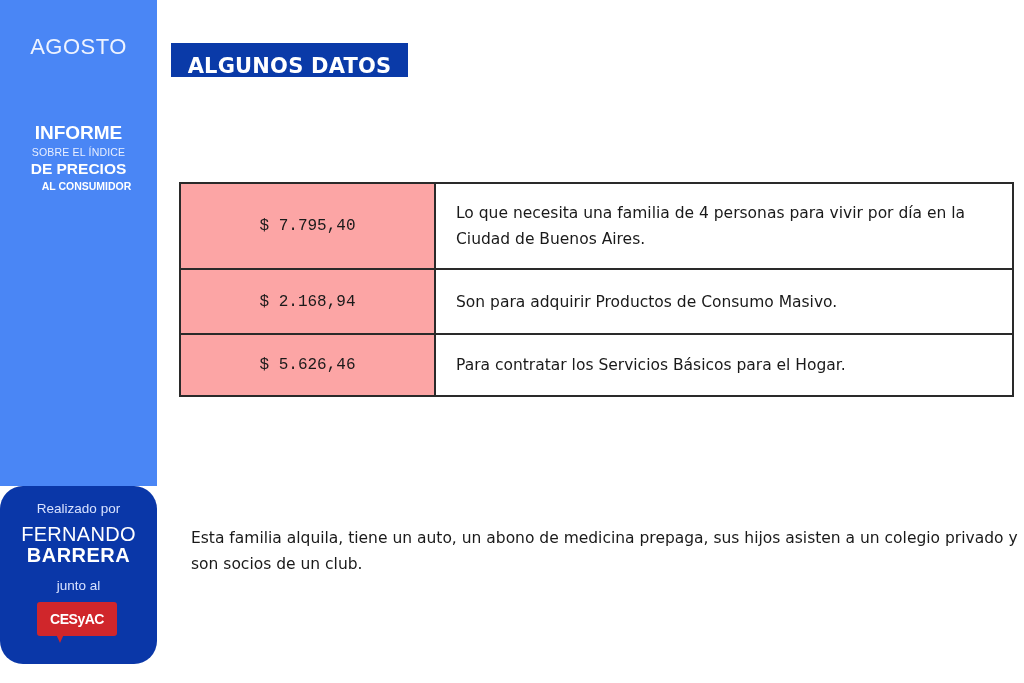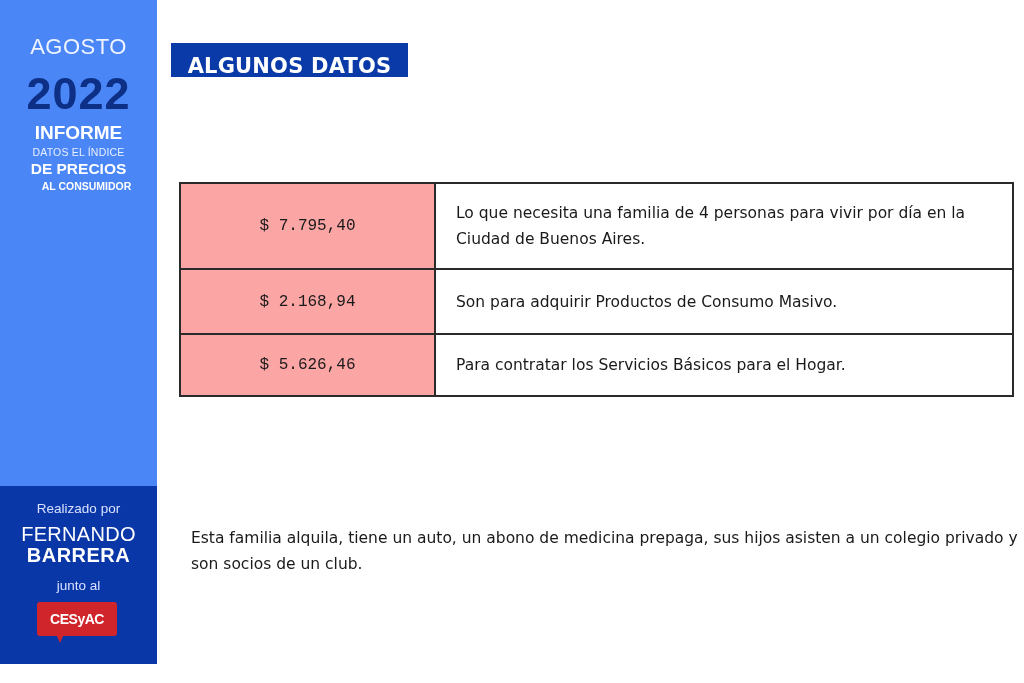--- a/index.html
+++ b/index.html
@@ -11,21 +11,21 @@
 
     
     .sidebar-top {
       position: absolute; left: 0; top: 0; width: 157px; height: 486px;
       background: #4a86f5;
       text-align: center; color: #fff;
     }
     .sidebar-bottom {
       position: absolute; left: 0; top: 486px; width: 157px; height: 178px;
       background: #0a37a8;
-      text-align: center; color: #fff;
+      text-align: center; color: #fff; border-radius: 23px;
     }
     .sb-month { position: absolute; top: 34px; left: 0; width: 100%; font-size: 22px; letter-spacing: 0.5px; color: #eef3ff; }
     .sb-year { position: absolute; top: 68px; left: 0; width: 100%; font-size: 45px; font-weight: bold; color: #0d2f86; letter-spacing: 1px; }
     .sb-informe { position: absolute; top: 122px; left: 0; width: 100%; font-size: 19px; font-weight: bold; color: #ffffff; }
     .sb-sobre { position: absolute; top: 146px; left: 0; width: 100%; font-size: 10.5px; color: #e8efff; letter-spacing: 0.2px; }
     .sb-precios { position: absolute; top: 160px; left: 0; width: 100%; font-size: 15.5px; font-weight: bold; color: #ffffff; }
     .sb-consumidor { position: absolute; top: 180px; left: 8px; width: 100%; font-size: 10.5px; font-weight: bold; color: #ffffff; }
 
     .sb-realizado { position: absolute; top: 15px; left: 0; width: 100%; font-size: 13.5px; color: #d8e2ff; }
     .sb-name1 { position: absolute; top: 37px; left: 0; width: 100%; font-size: 20px; color: #ffffff; letter-spacing: 0.3px; }
@@ -74,23 +74,22 @@
       font-family: "DejaVu Sans", sans-serif; font-size: 15.5px; line-height: 26px; color: #1a1a1a;
     }
   </style>
 </head>
 <body>
 
 <div class="page">
 
   <div class="sidebar-top">
     <div class="sb-month">AGOSTO</div>
-    <div class="sb-year">2022</div>
     <div class="sb-informe">INFORME</div>
-    <div class="sb-sobre">DATOS EL ÍNDICE</div>
+    <div class="sb-sobre">SOBRE EL ÍNDICE</div>
     <div class="sb-precios">DE PRECIOS</div>
     <div class="sb-consumidor">AL CONSUMIDOR</div>
   </div>
 
   <div class="sidebar-bottom">
     <div class="sb-realizado">Realizado por</div>
     <div class="sb-name1">FERNANDO</div>
     <div class="sb-name2">BARRERA</div>
     <div class="sb-junto">junto al</div>
     <div class="sb-logo">CESyAC</div>

